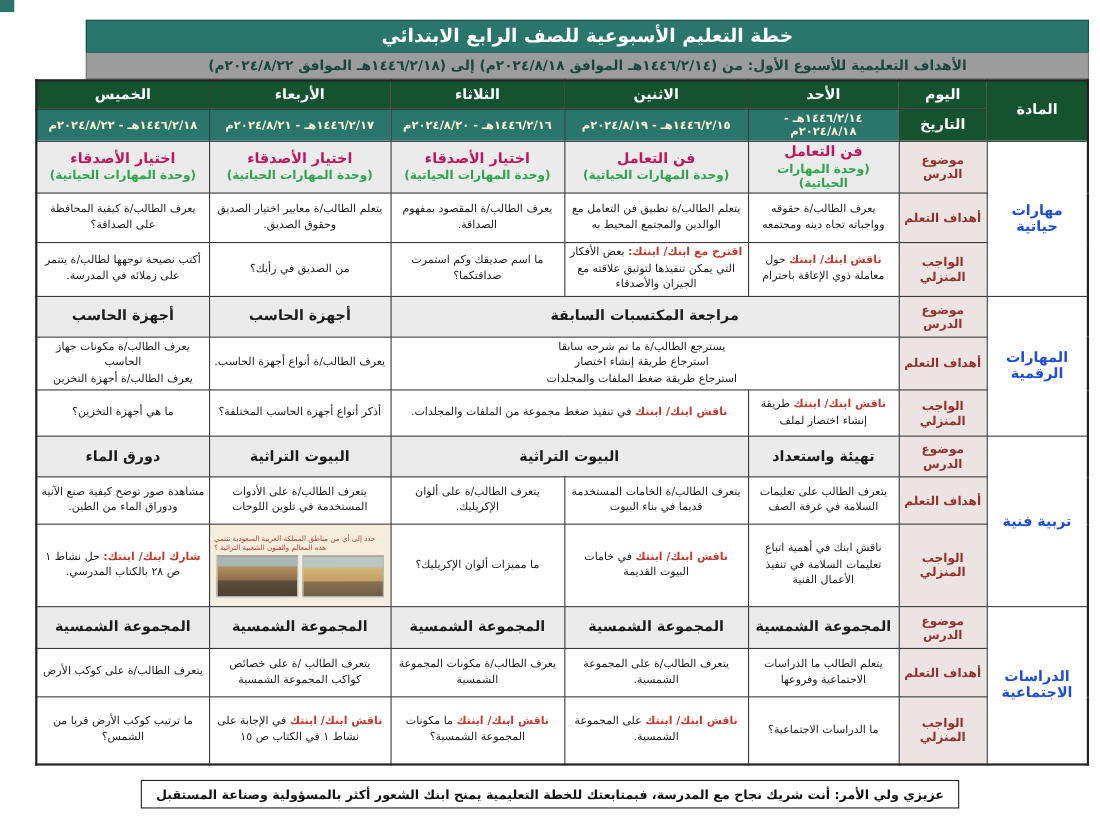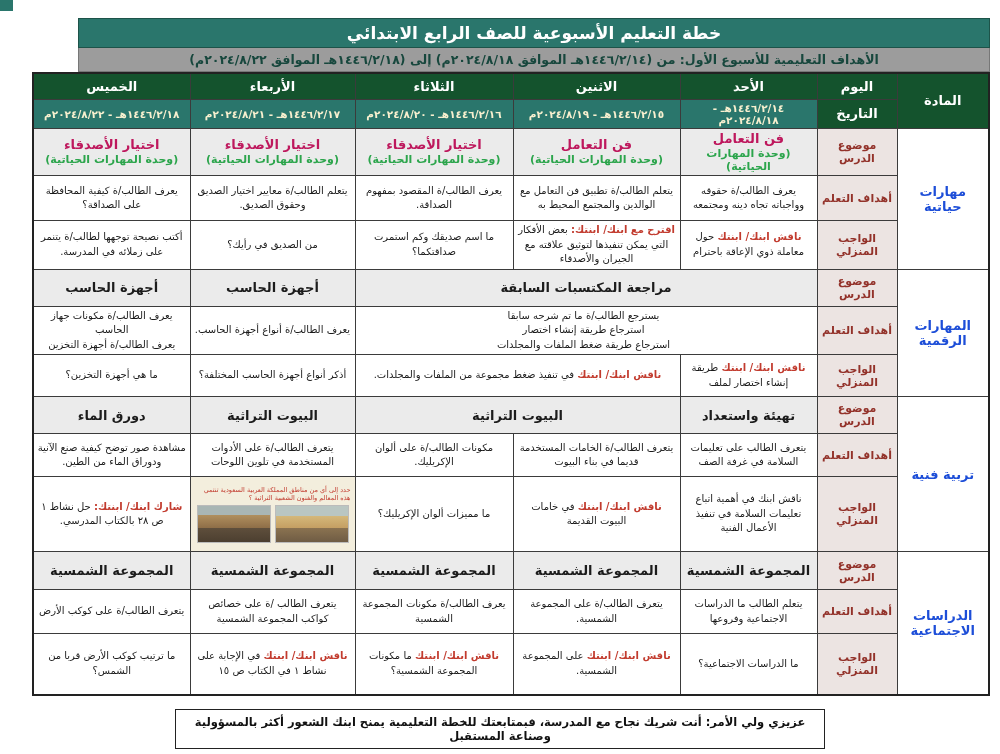--- a/index.html
+++ b/index.html
@@ -27,28 +27,28 @@
   .topic-main { color:#be185d; font-size:13px; font-weight:bold; line-height:1.25; }
   .topic-unit { color:#2ca54c; font-size:11px; font-weight:bold; line-height:1.2; }
   .plain-topic { font-size:13px; font-weight:bold; color:#1c1c1c; }
 
   .obj { font-size:10px; color:#1a1a1a; line-height:1.45; }
   .hw  { font-size:10px; color:#1a1a1a; line-height:1.45; }
   .hw-red { color:#c23b2e; font-weight:bold; }
   .align-right { text-align:left; padding-right:8px !important; }
 
   .img-cell { background:#f3eedd; padding:3px 4px !important; }
-  .img-caption { color:#c23b2e; font-size:6.5px; line-height:1.3; margin-bottom:2px; text-align:right; }
+  .img-caption { color:#c23b2e; font-size:6.5px; line-height:1.3; margin-bottom:2px; text-align:left; }
   .photo-row { display:flex; justify-content:space-between; gap:4px; padding:0 2px; }
   .photo { flex:1; height:38px; border:1px solid #bbb;
            background:linear-gradient(180deg,#b9c6c2 0%,#b9c6c2 28%,#d4b87a 28%,#c49e62 62%,#8a7250 62%,#6f5c44 100%); }
   .photo.alt { background:linear-gradient(180deg,#a9b6b4 0%,#a9b6b4 25%,#b08f5e 25%,#8f6f48 60%,#5f4f3c 60%,#4c3f30 100%); }
 
   .footer-area { position:relative; width:1000px; }
-  .parent-box { width:650px; margin:13px auto 0; border:1.5px solid #222; background:#fff;
+  .parent-box { width:744px; margin:13px auto 0; border:1.5px solid #222; background:#fff;
                 text-align:center; font-weight:bold; font-size:11.5px; color:#111; padding:5px 8px; }
 </style>
 </head>
 <body>
 
 <div class="corner-mark"></div>
 
 <div class="sheet">
   <div class="title-bar">خطة التعليم الأسبوعية للصف الرابع الابتدائي</div>
   <div class="subtitle-bar">الأهداف التعليمية للأسبوع الأول: من (١٤٤٦/٢/١٤هـ الموافق ٢٠٢٤/٨/١٨م) إلى (١٤٤٦/٢/١٨هـ الموافق ٢٠٢٤/٨/٢٢م)</div>
@@ -157,21 +157,21 @@
       <td class="lbl-cell">موضوع الدرس</td>
       <td class="day plain-topic">تهيئة واستعداد</td>
       <td class="day plain-topic" colspan="2">البيوت التراثية</td>
       <td class="day plain-topic">البيوت التراثية</td>
       <td class="day plain-topic">دورق الماء</td>
     </tr>
     <tr style="height:43px;">
       <td class="lbl-cell">أهداف التعلم</td>
       <td class="obj">يتعرف الطالب على تعليمات السلامة في غرفة الصف</td>
       <td class="obj">يتعرف الطالب/ة الخامات المستخدمة قديما في بناء البيوت</td>
-      <td class="obj">مكونات الطالب/ة على ألوان الإكريليك.</td>
+      <td class="obj">يتعرف الطالب/ة على ألوان الإكريليك.</td>
       <td class="obj">يتعرف الطالب/ة على الأدوات المستخدمة في تلوين اللوحات</td>
       <td class="obj">مشاهدة صور توضح كيفية صنع الآنية ودوراق الماء من الطين.</td>
     </tr>
     <tr style="height:75px;">
       <td class="lbl-cell">الواجب المنزلي</td>
       <td class="hw"><span>ناقش ابنك في أهمية اتباع تعليمات السلامة في تنفيذ الأعمال الفنية</span></td>
       <td class="hw"><span class="hw-red">ناقش ابنك/ ابنتك</span><span> في خامات البيوت القديمة</span></td>
       <td class="hw"><span>ما مميزات ألوان الإكريليك؟</span></td>
       <td class="hw img-cell">
         <div class="img-caption">حدد إلى أي من مناطق المملكة العربية السعودية تنتمي هذه المعالم والفنون الشعبية التراثية ؟</div>

